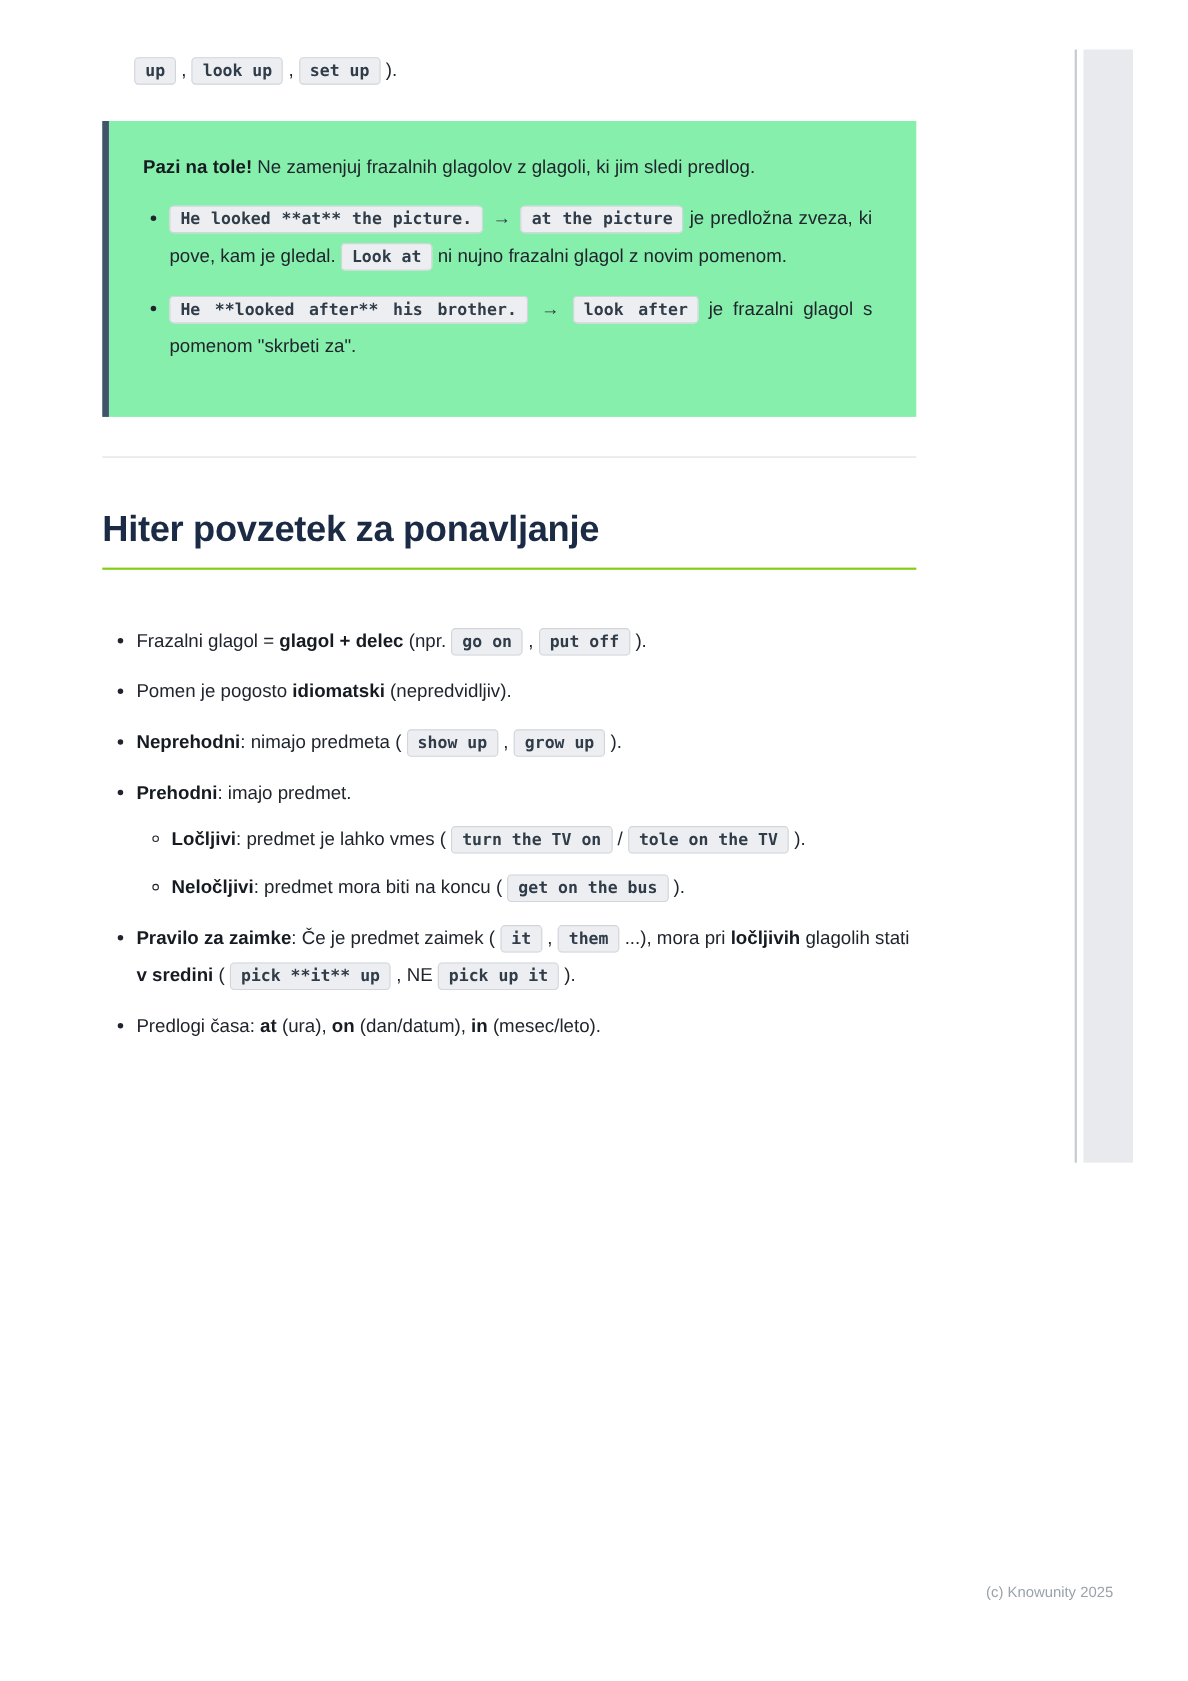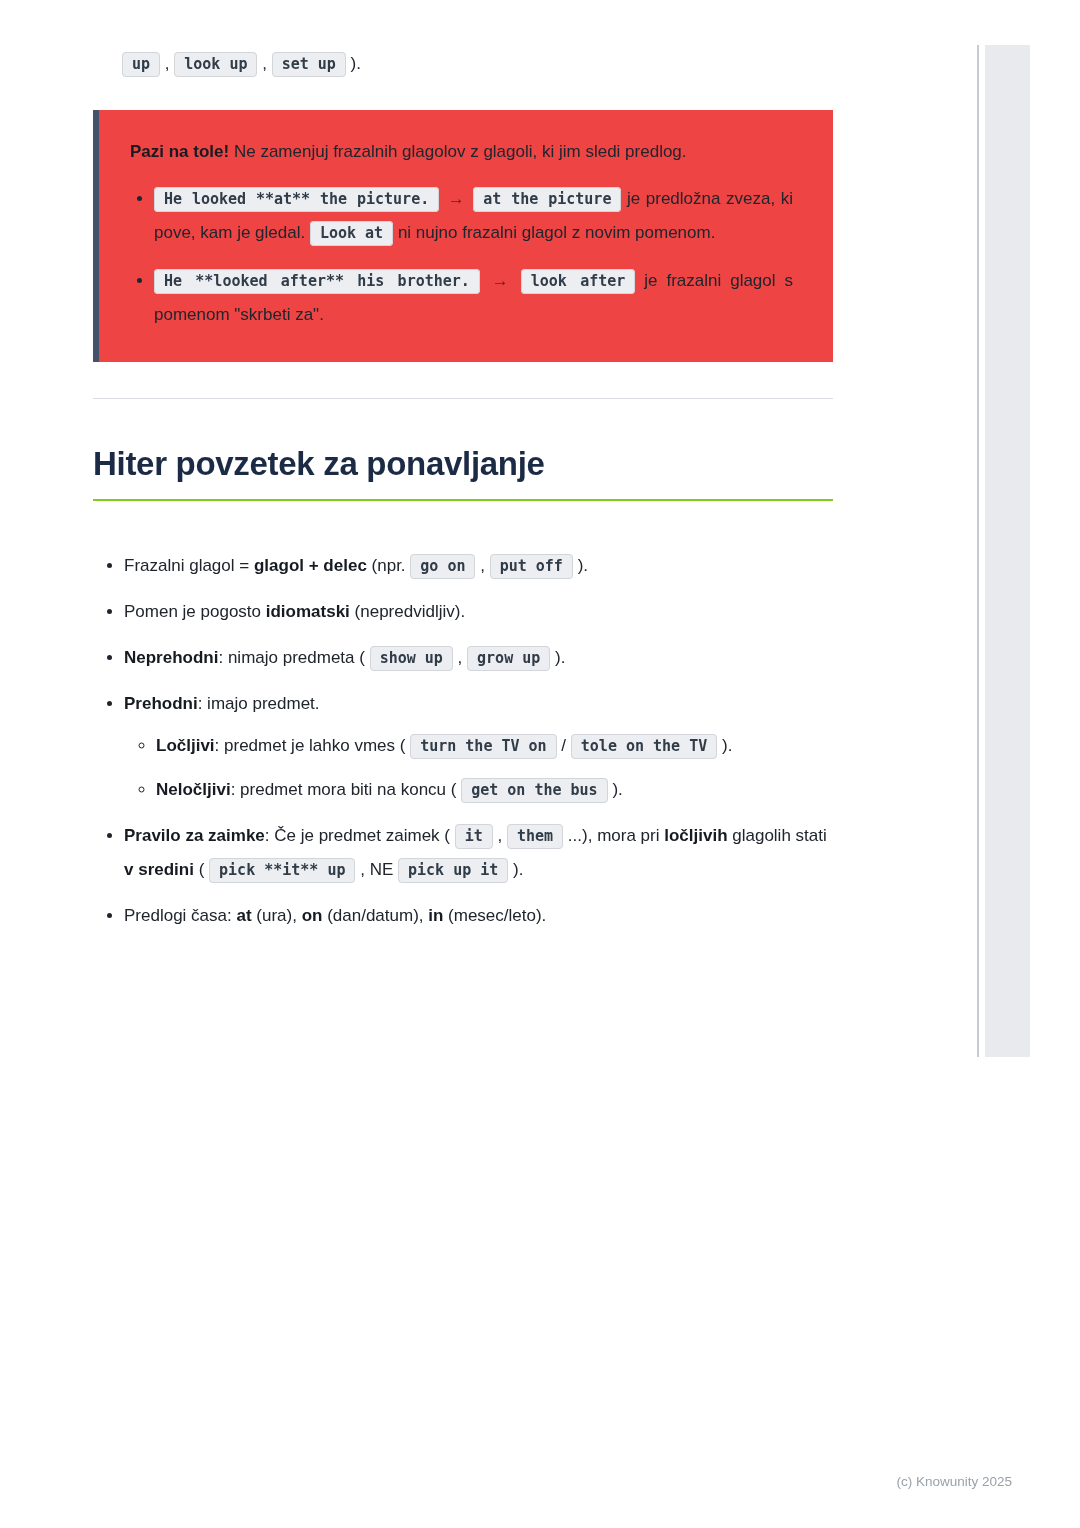--- a/index.html
+++ b/index.html
@@ -15,23 +15,23 @@
     font-family:"DejaVu Sans Mono","Liberation Mono",monospace;
     font-size:15px; font-weight:700; color:#313c49;
     background:#eceef1; border:1px solid #d2d6db; border-radius:4px;
     padding:2px 9px 3px; line-height:1.4;
     box-decoration-break:clone;text-align:right; -webkit-box-decoration-break:clone;
   }
 
   .intro-line { margin-left:29px; line-height:32px; }
 
   .callout {
-    margin-top:30px; background:#ef4444;
+    margin-top:30px; background:#86efac;
     border-left:6px solid #42536b;
-    padding:26px 40px 30px 31px;
+    padding:26px 40px 47px 31px;
   }
   .callout p.lead { line-height:32px; text-align:justify; }
   .callout ul { margin-top:14px; padding-left:24px; }
   .callout li { line-height:34px; margin-bottom:14px; text-align:justify; }
   .callout li:last-child { margin-bottom:0; }
   .arrow { color:#2f353d; padding:0 3px; }
 
   hr.divider { border:none; border-top:1px solid #d9dde3; margin-top:36px; }
 
   h1.summary-title {
@@ -43,21 +43,21 @@
   ul.summary > li { line-height:34px; margin-bottom:12px; }
   ul.summary ul { list-style:circle; padding-left:32px; margin-top:8px; margin-bottom:6px; }
   ul.summary ul > li { margin-bottom:10px; }
 
   strong { font-weight:700; color:#161b22; }
 
   .edge-line { position:absolute; left:977px; top:45px; width:2px; height:1012px; background:#c7cbd1; }
   .scroll-track { position:absolute; left:985px; top:45px; width:45px; height:1012px; background:#e8eaed; }
 
   .footer {
-    position:absolute; right:68px; top:1474px;
+    position:absolute; right:68px; top:1440px;
     color:#9aa2ab; font-size:13.5px;
   }
 </style>
 </head>
 <body>
 
 <div class="content">
 
   <p class="intro-line">
     <code class="chip">up</code>

